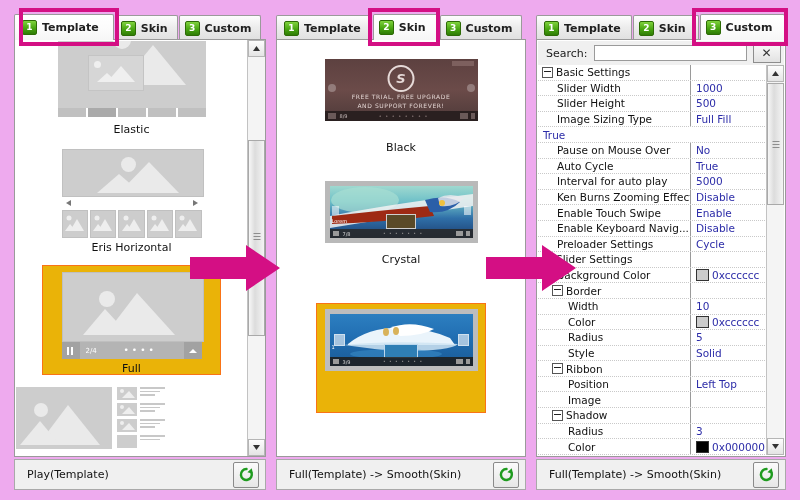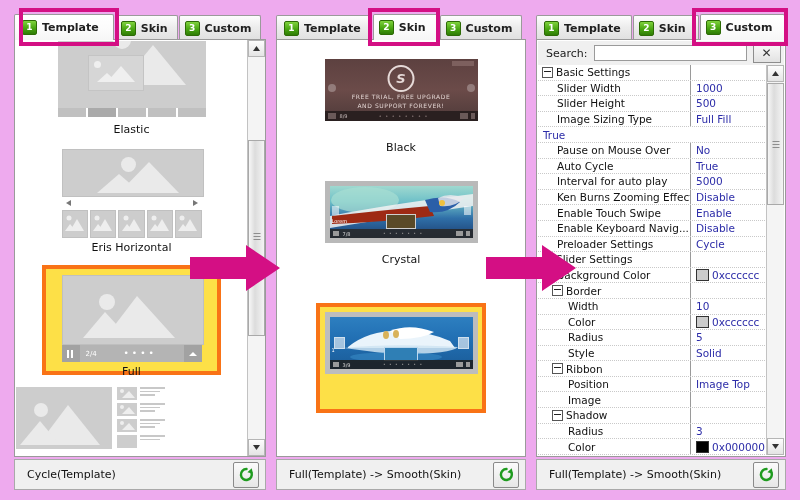--- a/index.html
+++ b/index.html
@@ -63,21 +63,21 @@
 
   
   .hl{position:absolute;border:4px solid #d40f84;box-sizing:border-box;z-index:30;background:transparent;}
 
   
   .arrow{position:absolute;z-index:25;}
 
   
   .listview{position:absolute;left:1px;top:1px;bottom:1px;right:1px;overflow:hidden;background:#fff;}
   .item{position:absolute;left:0;right:0;text-align:center;}
-  .item.sel{background:#fde047;border:4px solid #f97316;box-sizing:border-box;}
+  .item.sel{background:#eab308;border:1px solid #f97316;box-sizing:border-box;}
   .item-label{font-size:11px;color:#111;padding:3px 0 4px;}
   .thumb{display:inline-block;}
 
   
   .wf{background:#cdcdcd;position:relative;overflow:hidden;}
   .wf .sun{position:absolute;background:#eaeaea;border-radius:50%;}
   .strip{display:flex;gap:2px;}
   .strip span{flex:1;height:9px;background:#c0c0c0;}
   .strip span.on{background:#aaaaaa;}
 
@@ -323,21 +323,21 @@
         </div>
         <div class="arrw dn">
             <svg width="7" height="5" viewBox="0 0 7 5">
               <polygon points="3.5,5 7,0 0,0" fill="#333"></polygon>
             </svg>
           </div>
       </div>
     </div>
 
     <div class="status-box" style="top:459px;width:252px;height:31px;">
-      <span class="status-text">Cycle(Template)</span>
+      <span class="status-text">Play(Template)</span>
       <div class="refresh-btn">
         <svg width="15" height="15" viewBox="0 0 16 16">
           <path d="M8 2.2A5.8 5.8 0 1 0 13.3 6" stroke="#1f9b1f" stroke-width="2.6" fill="none" stroke-linecap="round"></path>
           <polygon points="13.6,1.2 14.8,7.2 8.9,5.6" fill="#1f9b1f"></polygon>
         </svg>
       </div>
     </div>
   </div>
 
   <div class="hl" style="left:19px;top:8px;width:100px;height:38px;"></div>
@@ -638,21 +638,21 @@
               <span class="expander" style="margin-left: 14px;"></span>
               <span>Ribbon</span>
             </div>
             <div class="pval"></div>
           </div>
           <div class="prow">
             <div class="pname">
               <span style="padding-left: 30px;">Position</span>
             </div>
             <div class="pval">
-              <span>Image Top</span>
+              <span>Left Top</span>
             </div>
           </div>
           <div class="prow">
             <div class="pname">
               <span style="padding-left: 30px;">Image</span>
             </div>
             <div class="pval"></div>
           </div>
           <div class="prow cat">
             <div class="pname">

